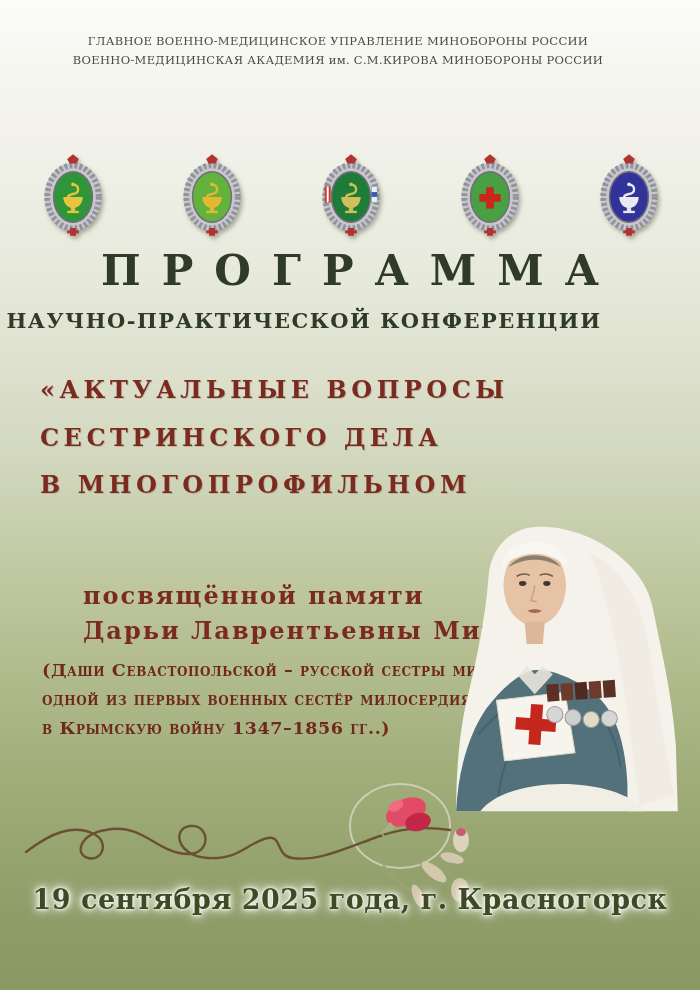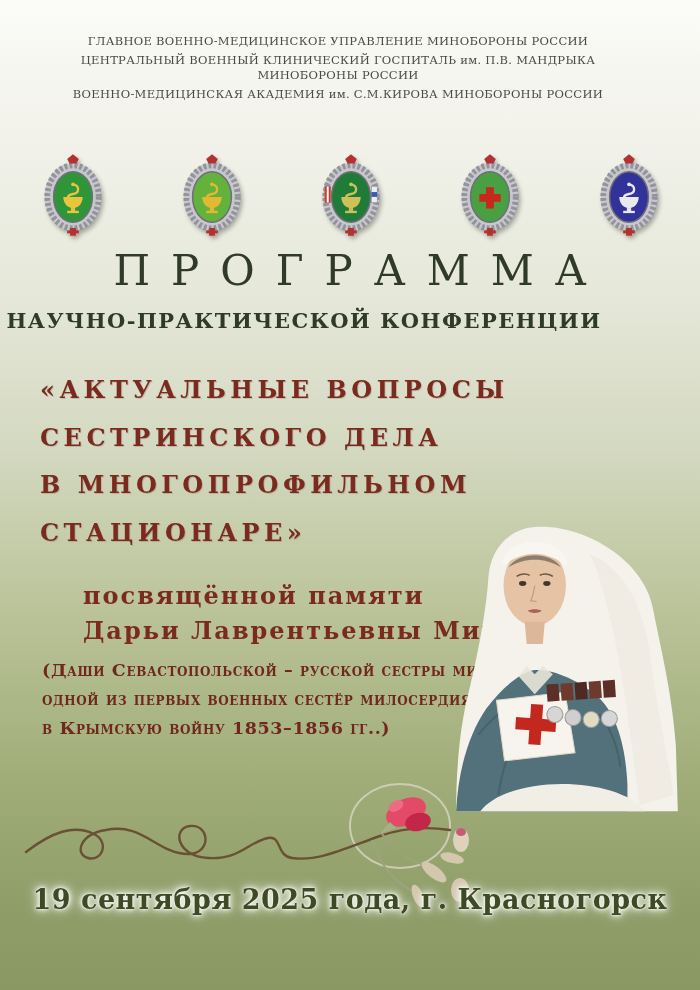--- a/index.html
+++ b/index.html
@@ -25,21 +25,21 @@
     max-width:590px;margin:4px auto;color:var(--header-gray);
     font-size:11.5px;line-height:15px;letter-spacing:.3px;font-weight:500;
   }
   .emblems{
     position:absolute;top:151px;left:40px;width:622px;height:86px;
     display:flex;justify-content:space-between;align-items:center;
   }
   .emblem{width:66px;height:84px;filter:drop-shadow(2px 3px 2px rgba(40,40,30,.35));}
   .program-title{
     position:absolute;top:246px;left:0;width:700px;text-align:center;
-    color:var(--deep-green);font-size:42px;font-weight:normal;
+    color:var(--deep-green);font-size:42px;font-weight:bold;
     letter-spacing:.5em;text-indent:.5em;
   }
   .program-subtitle{
     position:absolute;top:308px;left:0;width:608px;text-align:center;
     color:var(--deep-green);font-size:21px;font-weight:bold;letter-spacing:1.5px;
   }
   .conf-title{
     position:absolute;top:366px;left:40px;width:640px;
     color:var(--title-red);font-size:24px;font-weight:bold;
     letter-spacing:4.5px;line-height:47.5px;
@@ -76,21 +76,20 @@
       <path d="M0,-14 C7,-13 7,-5 0,-4 C-7,-3 -7,3 1,4" fill="none" stroke="currentColor" stroke-width="2.4" stroke-linecap="round"></path>
       <circle cx="0" cy="-14" r="1.9" fill="currentColor"></circle>
     </g>
   </defs>
 </svg>
 
 <div class="poster">
 
   <header class="org-header">
     <div class="org-line">ГЛАВНОЕ ВОЕННО-МЕДИЦИНСКОЕ УПРАВЛЕНИЕ МИНОБОРОНЫ РОССИИ</div>
-    <div class="org-line">ЦЕНТРАЛЬНЫЙ ВОЕННЫЙ КЛИНИЧЕСКИЙ ГОСПИТАЛЬ им. П.В. МАНДРЫКА МИНОБОРОНЫ РОССИИ</div>
     <div class="org-line">ВОЕННО-МЕДИЦИНСКАЯ АКАДЕМИЯ им. С.М.КИРОВА МИНОБОРОНЫ РОССИИ</div>
   </header>
 
   <div class="emblems">
     <svg class="emblem" viewBox="0 0 68 86">
       <ellipse cx="34" cy="46" rx="29" ry="35" fill="#c7c7cc"></ellipse>
       <ellipse cx="34" cy="46" rx="26.5" ry="32.5" fill="none" stroke="#93939d" stroke-width="6" stroke-dasharray="3 2.2"></ellipse>
       <ellipse class="shield" cx="34" cy="46" rx="20" ry="26" fill="#2e9638" stroke="#6f6f78" stroke-width="1.5"></ellipse>
       <g class="flags" style="display: none;">
         <rect x="7" y="35" width="6" height="17" fill="#ffffff" stroke="#888" stroke-width=".6"></rect>
@@ -210,32 +209,31 @@
     </svg>
   </div>
 
   <div class="program-title">ПРОГРАММА</div>
   <div class="program-subtitle">НАУЧНО-ПРАКТИЧЕСКОЙ КОНФЕРЕНЦИИ</div>
 
   <div class="conf-title">
     <div>«АКТУАЛЬНЫЕ ВОПРОСЫ</div>
     <div>СЕСТРИНСКОГО ДЕЛА</div>
     <div>В МНОГОПРОФИЛЬНОМ</div>
-    <div>СТАЦИОНАРЕ»</div>
   </div>
 
   <div class="dedication">
     <div>посвящённой памяти</div>
     <div>Дарьи Лаврентьевны Михайловой</div>
   </div>
 
   <div class="note">
     <div>(Даши Севастопольской – русской сестры милосердия,</div>
     <div>одной из первых военных сестёр милосердия,</div>
-    <div>в Крымскую войну 1853–1856 гг..)</div>
+    <div>в Крымскую войну 1347–1856 гг..)</div>
   </div>
 
   <svg class="nurse-svg" viewBox="0 0 260 320">
 
     <path d="M96,34 C70,36 52,56 50,84 C48,116 40,160 28,208 C22,236 18,272 18,316
              L238,316 L236,250 C232,196 220,150 214,118 C206,64 140,30 96,34 Z" fill="#f4f2eb"></path>
     <path d="M150,60 C190,78 206,120 212,170 C218,220 228,260 234,300 L200,310 C192,250 184,180 172,130 C164,96 158,74 150,60 Z" fill="#eeeadf" opacity=".7"></path>
 
     <path d="M18,316 C20,276 30,240 48,214 C66,190 84,178 96,176 C112,174 140,186 158,202
              C176,218 186,248 188,290 L188,316 Z" fill="#53717b"></path>

